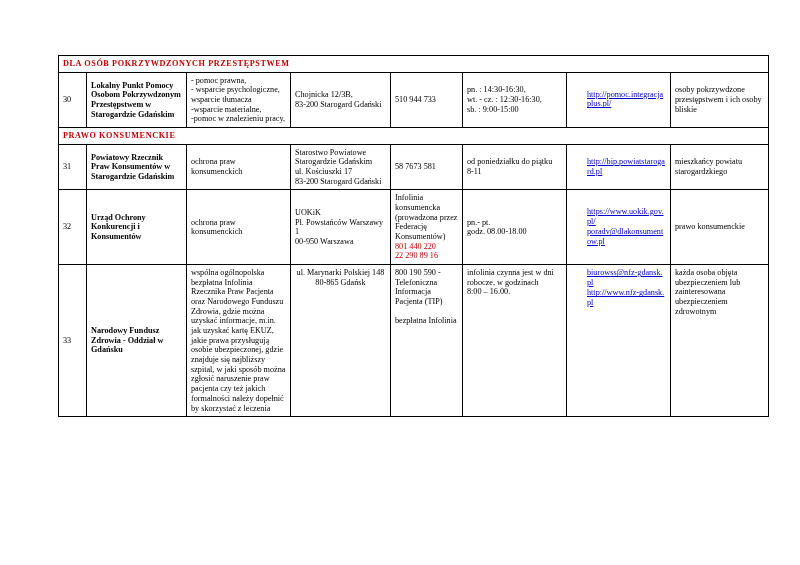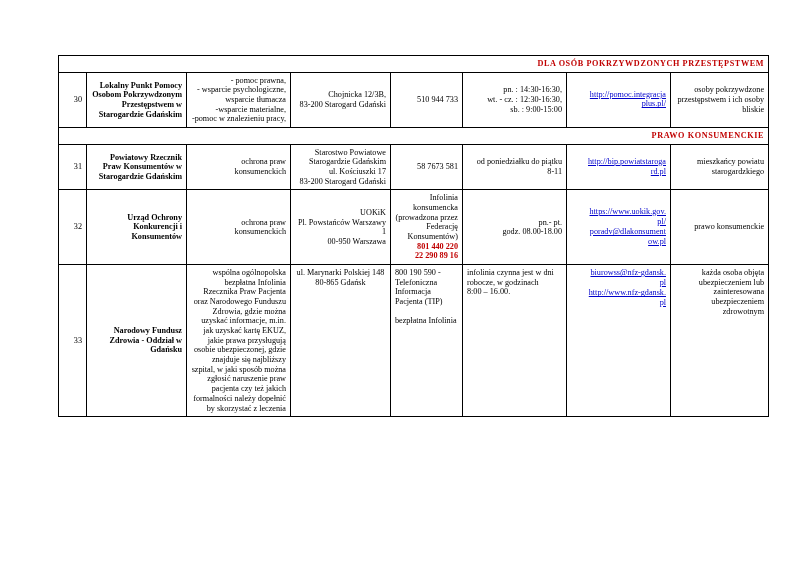--- a/index.html
+++ b/index.html
@@ -25,21 +25,21 @@
     width: 684px;
     border-collapse: collapse;
     table-layout: fixed;
   }
   table.doc td {
     border: 1px solid #000000;
     vertical-align: middle;
     padding: 3px 4px;
     font-size: 8.2px;
     line-height: 1.18;
-    text-align: right;
+    text-align: left;
   }
   .section-header td {
     color: #c00000;
     font-weight: bold;
     font-size: 11.2px;
     letter-spacing: 0.6px;
     padding: 5px 0 6px 0;
     text-align: center;
   }
   .col-num      { width: 28px; }
@@ -61,21 +61,20 @@
   .link {
     color: #0000cc;
     text-decoration: underline;
     display: block;
     word-break: break-all;
     margin: 0 0 1px 16px;
   }
   .phone-red {
     color: #c00000;
     display: block;
-    font-weight: bold;
   }
   .num {
     font-size: 8.4px;
     margin-top: 25px;
   }
   .cellline { display: block; }
 </style>
 </head>
 <body>
 

